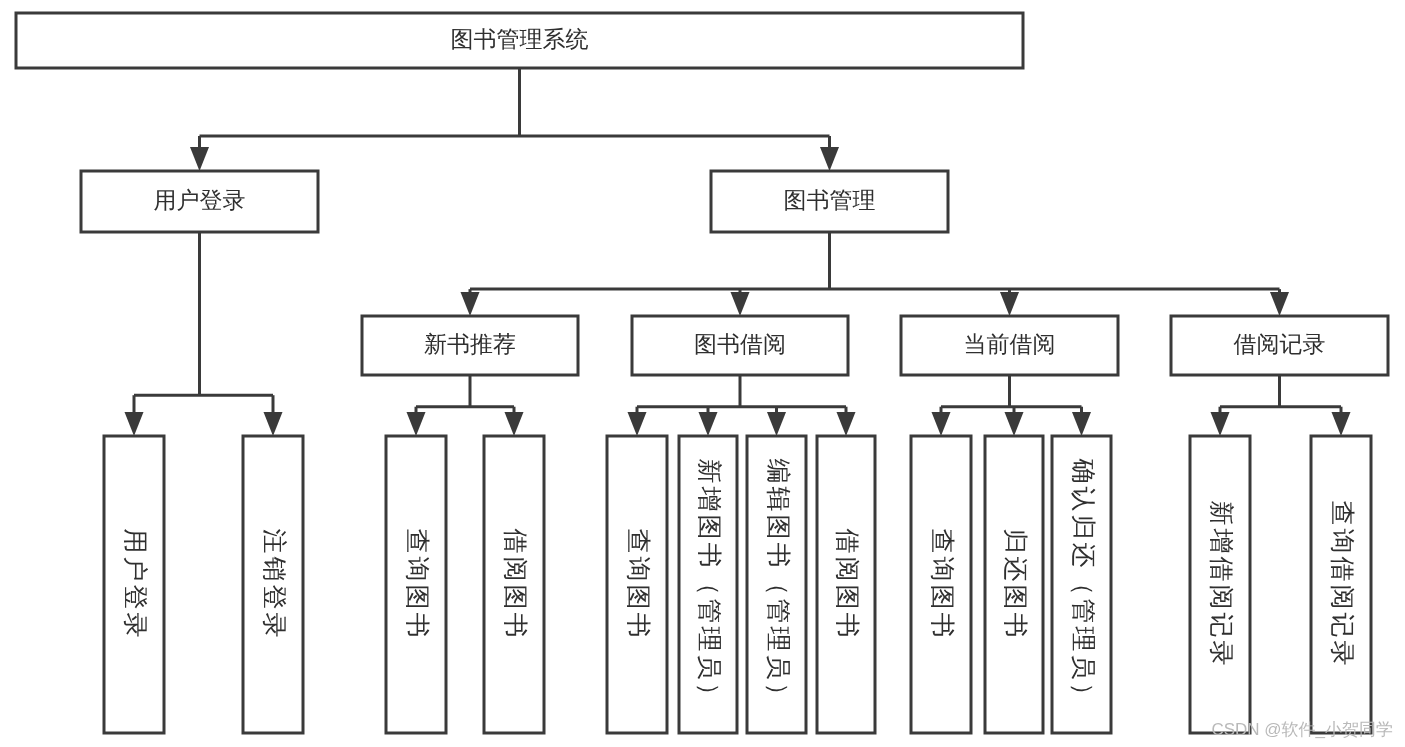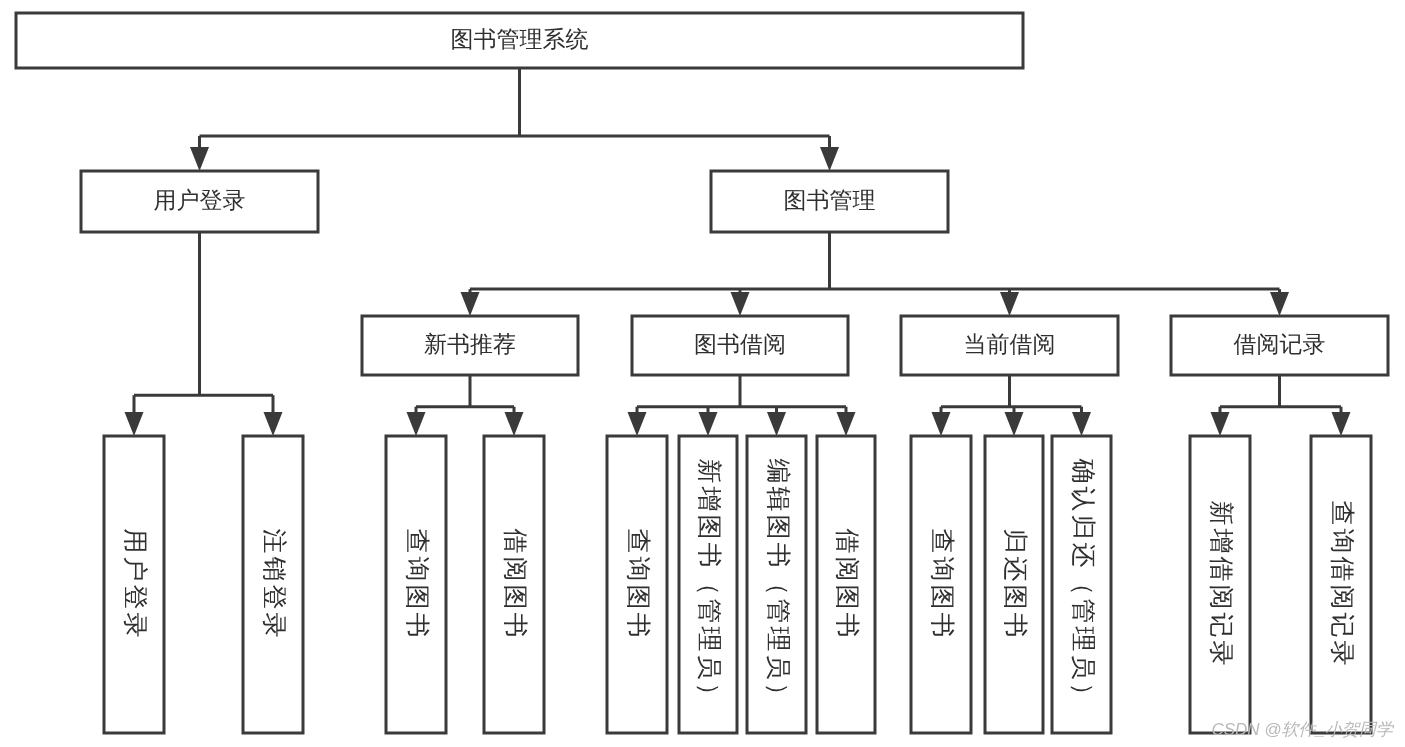--- a/index.html
+++ b/index.html
@@ -55,21 +55,20 @@
   }
   .watermark {
     position: absolute;
     right: 12px;
     bottom: 6px;
     font-family: "Liberation Sans", "DejaVu Sans", sans-serif;
     font-size: 17px;
     color: #b9b9b9;
     white-space: nowrap;
     pointer-events: none;
-    font-style: italic;
   }
 </style>
 </head>
 <body>
 
 <div id="diagram-root">
   <svg class="diagram-canvas" viewBox="0 0 1405 747">
     <g id="edge-layer">
         <path d="M 519.5 68 L 519.5 135.98000000000002" class="connector"></path>
         <path d="M 199.5 135.98000000000002 L 829.5 135.98000000000002" class="connector"></path>

